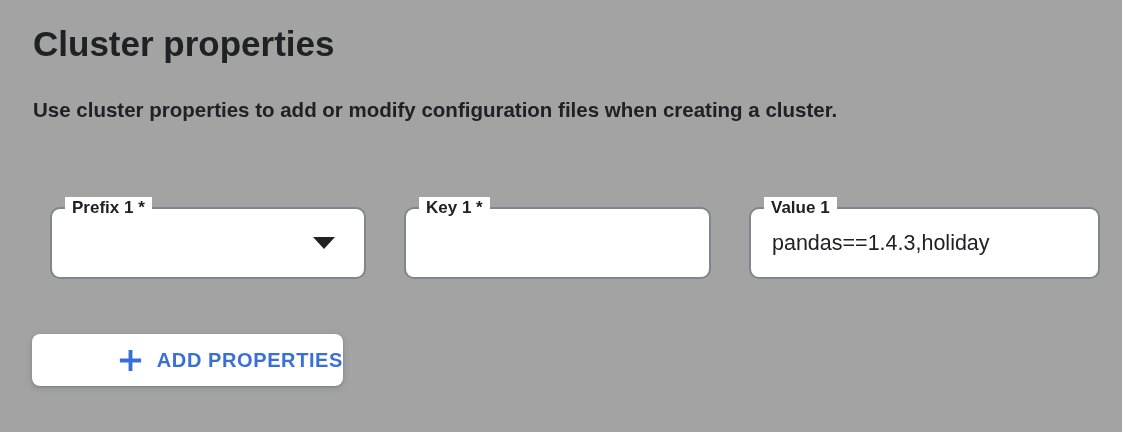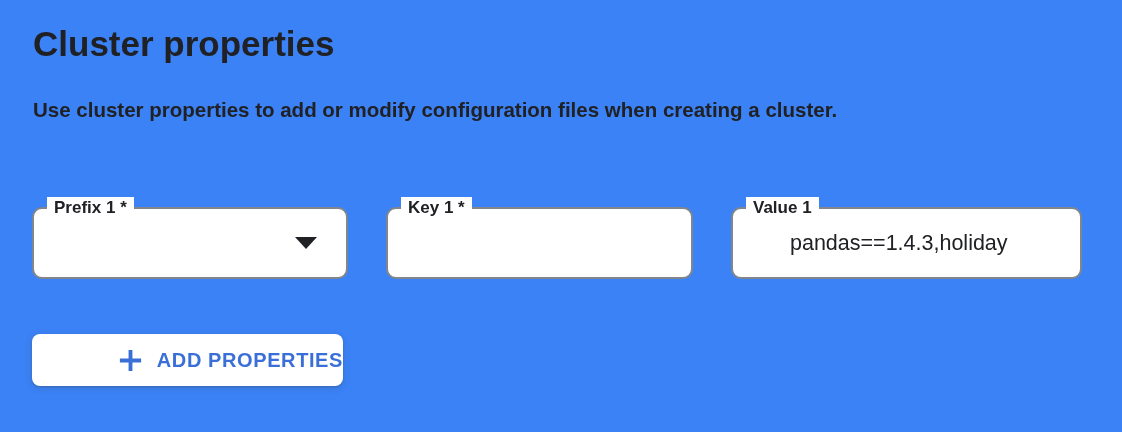--- a/index.html
+++ b/index.html
@@ -5,21 +5,21 @@
   html, body {
     margin: 0;
     padding: 0;
     background: #ffffff;
     font-family: "Liberation Sans", "DejaVu Sans", sans-serif;
   }
   .screen {
     position: relative;
     width: 1122px;
     height: 432px;
-    background: #3b82f6;
+    background: #a3a3a3;
     overflow: hidden;
   }
   .page-title {
     position: absolute;
     left: 33px;
     top: 22px;
     margin: 0;
     font-size: 35px;
     line-height: 44px;
     font-weight: 700;
@@ -31,21 +31,21 @@
     left: 33px;
     top: 95px;
     margin: 0;
     font-size: 20.5px;
     line-height: 30px;
     font-weight: 700;
     color: #202124;
   }
   .fields-row {
     position: absolute;
-    left: 32px;
+    left: 50px;
     top: 207px;
     display: flex;
     gap: 38px;
   }
   .field {
     position: relative;
     box-sizing: border-box;
     height: 72px;
     border: 2px solid #80868b;
     border-radius: 10px;
@@ -70,21 +70,20 @@
     white-space: nowrap;
   }
   .field-value {
     font-size: 21.5px;
     color: #202124;
     white-space: nowrap;
   }
   .field-value.clip {
     max-width: 268px;
     overflow: hidden;
-    margin-left: 36px;
   }
   .dropdown-arrow {
     margin-left: auto;
     margin-right: 8px;
     width: 0;
     height: 0;
     border-left: 11px solid transparent;
     border-right: 11px solid transparent;
     border-top: 12px solid #202124;
   }

